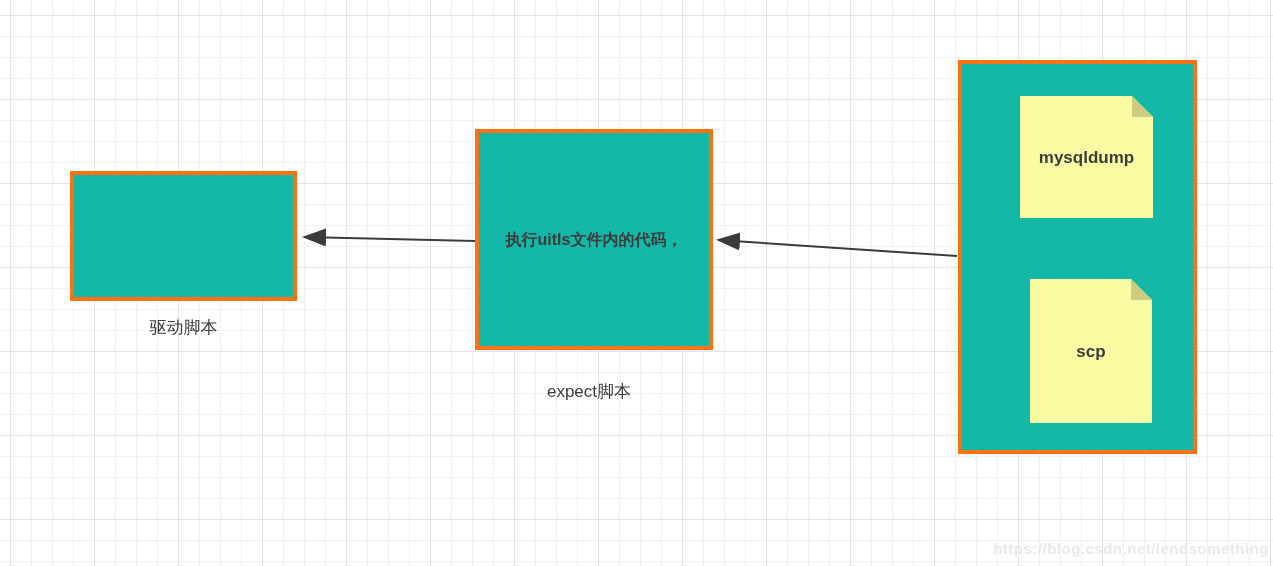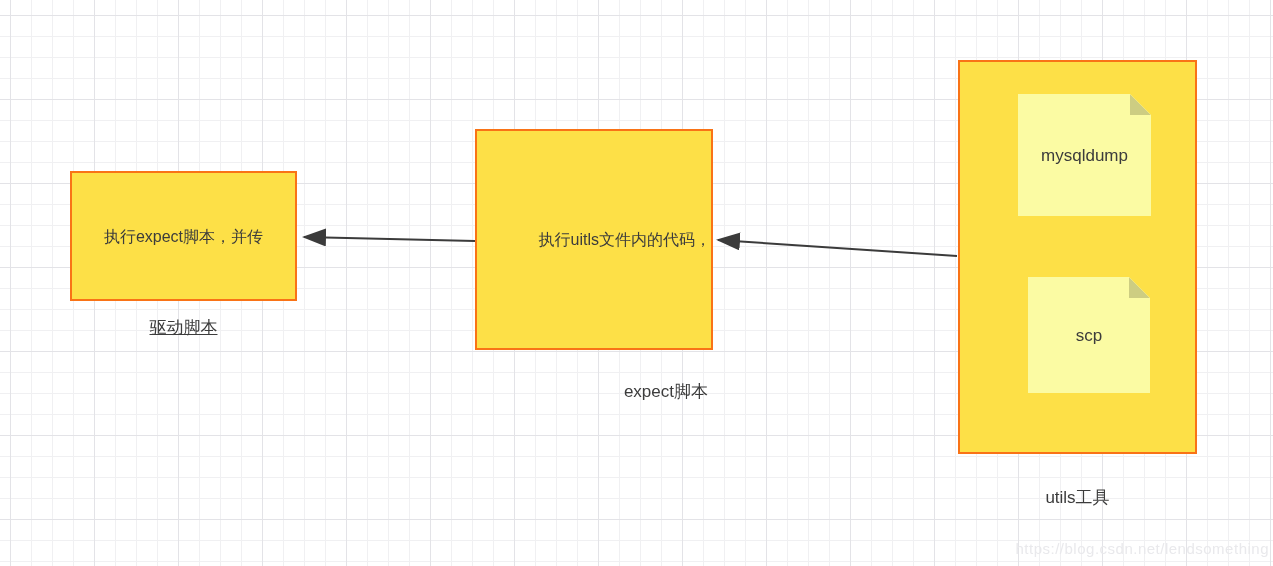--- a/index.html
+++ b/index.html
@@ -13,73 +13,73 @@
       linear-gradient(to right,  #e3e3e7 1px, transparent 1px),
       linear-gradient(to bottom, #f0f0f2 1px, transparent 1px),
       linear-gradient(to right,  #f0f0f2 1px, transparent 1px);
     background-size: 84px 84px, 84px 84px, 21px 21px, 21px 21px;
     background-position: 10px 15px, 10px 15px, 10px 15px, 10px 15px;
   }
   .canvas { position: absolute; inset: 0; }
   .arrows-layer { position: absolute; left: 0; top: 0; pointer-events: none; }
 
   .box {
-    position: absolute; background: #fde047; border: 2px solid #f97316;
+    position: absolute; background: #14b8a6; border: 4px solid #f97316;
     display: flex; align-items: center; justify-content: center;
     text-align: center; color: #3c3c3c; font-size: 16px; line-height: 25px;
     box-sizing: border-box;
+    font-weight: bold;
   }
   #driver-box { left: 70px;  top: 171px; width: 227px; height: 130px; }
-  #expect-box { left: 475px; top: 129px; width: 238px; height: 221px; justify-content: flex-end; }
+  #expect-box { left: 475px; top: 129px; width: 238px; height: 221px; }
   #utils-box  { left: 958px; top: 60px;  width: 239px; height: 394px; }
 
   .node-label {
     position: absolute; text-align: center; color: #3c3c3c; font-size: 17px;
   }
-  #driver-label { left: 70px;  top: 316px; width: 227px; text-decoration: underline; }
-  #expect-label { left: 470px; top: 380px; width: 238px; text-align: right; }
+  #driver-label { left: 70px;  top: 316px; width: 227px; }
+  #expect-label { left: 470px; top: 380px; width: 238px; }
   #utils-label  { left: 958px; top: 486px; width: 239px; }
 
   .note {
     position: absolute; background: #fbfba3;
     display: flex; align-items: center; justify-content: center;
     color: #3c3c3c; font-size: 17px;
     clip-path: polygon(0 0, calc(100% - 21px) 0, 100% 21px, 100% 100%, 0 100%);
   }
   .note .fold {
     position: absolute; top: 0; right: 0; width: 21px; height: 21px;
     background: #cdcd82;
     clip-path: polygon(0 0, 100% 100%, 0 100%);
   }
   #note-mysqldump { left: 58px; top: 32px;  width: 133px; height: 122px; }
-  #note-scp       { left: 68px; top: 215px; width: 122px; height: 116px; }
+  #note-scp       { left: 68px; top: 215px; width: 122px; height: 144px; }
 
   .watermark {
     position: absolute; right: 4px; bottom: 9px;
-    color: #e9e9ec; font-size: 15px; letter-spacing: 0.5px;
+    color: #e9e9ec; font-size: 15px; letter-spacing: 0.5px; font-weight: bold;
   }
 </style>
 </head>
 <body>
 
 <div class="canvas">
 
   <svg class="arrows-layer" width="1273" height="566" viewBox="0 0 1273 566">
     <defs>
       <marker id="ah" markerWidth="12" markerHeight="9" refX="11" refY="4.5" orient="auto">
         <path d="M0,0 L12,4.5 L0,9 Z" fill="#3b3b3b"></path>
       </marker>
     </defs>
     <line x1="957" y1="256" x2="718" y2="240" stroke="#3b3b3b" stroke-width="2" marker-end="url(#ah)"></line>
     <line x1="475" y1="241" x2="304" y2="237" stroke="#3b3b3b" stroke-width="2" marker-end="url(#ah)"></line>
   </svg>
 
   <div class="box" id="driver-box">
     <div>
-      <div>执行expect脚本，并传</div>
     </div>
   </div>
   <div class="node-label" id="driver-label">驱动脚本</div>
 
   <div class="box" id="expect-box">
     <div>
       <div>执行uitls文件内的代码，</div>
     </div>
   </div>
   <div class="node-label" id="expect-label">expect脚本</div>
@@ -87,17 +87,16 @@
   <div class="box" id="utils-box">
     <div class="note" id="note-mysqldump">
       <span class="fold"></span>
       <span>mysqldump</span>
     </div>
     <div class="note" id="note-scp">
       <span class="fold"></span>
       <span>scp</span>
     </div>
   </div>
-  <div class="node-label" id="utils-label">utils工具</div>
 
   <div class="watermark">https://blog.csdn.net/lendsomething</div>
 
 </div>
 
 </body></html>

